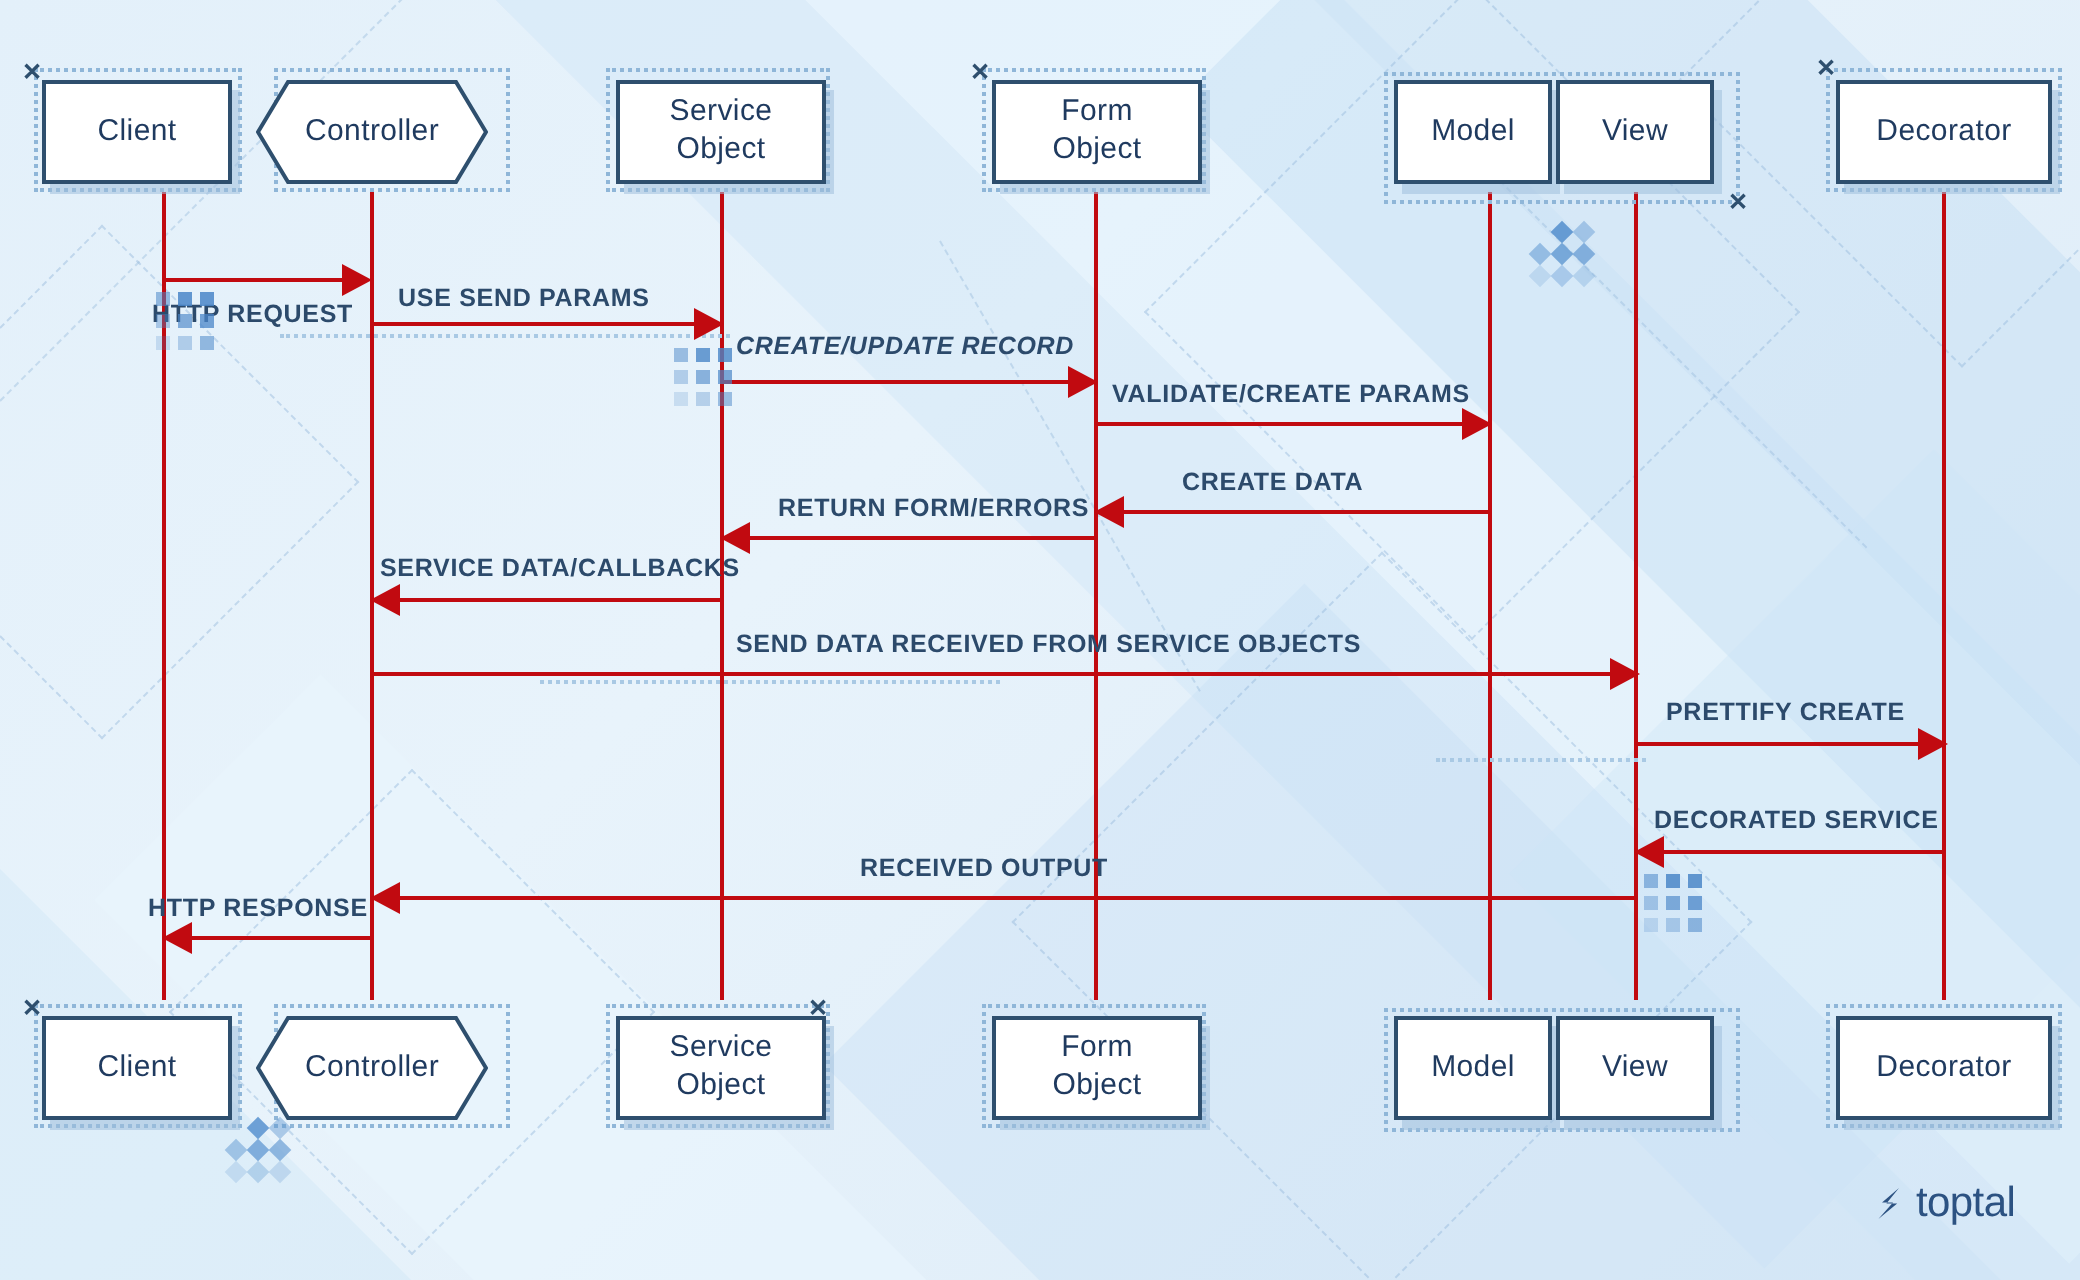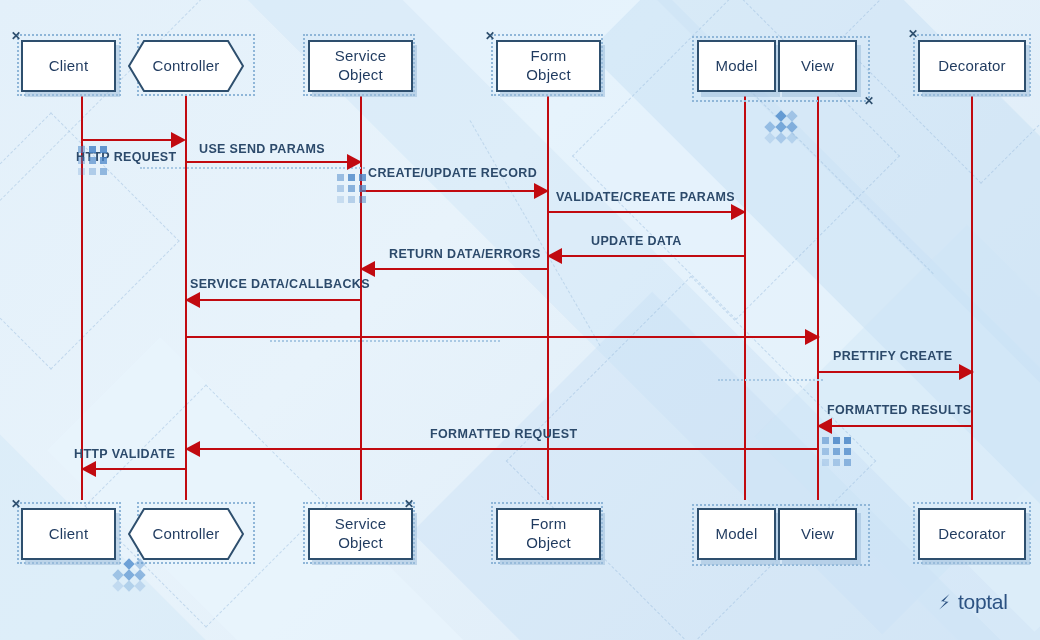--- a/index.html
+++ b/index.html
@@ -237,56 +237,57 @@
   </div>
 
   <span class="msg-label" style="left:76px; top:118px;margin-top:32px;">HTTP REQUEST</span>
   <div class="msg-line" style="left:81px; top:139px; width:90px;"></div>
   <div class="arrow-head right" style="left:171px; top:132px;"></div>
 
   <span class="msg-label" style="left:199px; top:142px;">USE SEND PARAMS</span>
   <div class="msg-line" style="left:185px; top:161px; width:162px;"></div>
   <div class="arrow-head right" style="left:347px; top:154px;"></div>
 
-  <span class="msg-label" style="left:368px; top:166px;">CREATE/UPDATE RECORD</span>
+  <span class="msg-label" style="left:368px; top:166px;font-style:italic;">CREATE/UPDATE RECORD</span>
   <div class="msg-line" style="left:360px; top:190px; width:174px;"></div>
   <div class="arrow-head right" style="left:534px; top:183px;"></div>
 
   <span class="msg-label" style="left:556px; top:190px;">VALIDATE/CREATE PARAMS</span>
   <div class="msg-line" style="left:547px; top:211px; width:184px;"></div>
   <div class="arrow-head right" style="left:731px; top:204px;"></div>
 
-  <span class="msg-label" style="left:591px; top:234px;">UPDATE DATA</span>
+  <span class="msg-label" style="left:591px; top:234px;">CREATE DATA</span>
   <div class="msg-line" style="left:561px; top:255px; width:185px;"></div>
   <div class="arrow-head left" style="left:547px; top:248px;"></div>
 
-  <span class="msg-label" style="left:389px; top:247px;">RETURN DATA/ERRORS</span>
+  <span class="msg-label" style="left:389px; top:247px;">RETURN FORM/ERRORS</span>
   <div class="msg-line" style="left:374px; top:268px; width:175px;"></div>
   <div class="arrow-head left" style="left:360px; top:261px;"></div>
 
   <span class="msg-label" style="left:190px; top:277px;">SERVICE DATA/CALLBACKS</span>
   <div class="msg-line" style="left:199px; top:299px; width:162px;"></div>
   <div class="arrow-head left" style="left:185px; top:292px;"></div>
 
+  <span class="msg-label" style="left:368px; top:315px;">SEND DATA RECEIVED FROM SERVICE OBJECTS</span>
   <div class="msg-line" style="left:185px; top:336px; width:620px;"></div>
   <div class="arrow-head right" style="left:805px; top:329px;"></div>
 
   <span class="msg-label" style="left:833px; top:349px;">PRETTIFY CREATE</span>
   <div class="msg-line" style="left:817px; top:371px; width:142px;"></div>
   <div class="arrow-head right" style="left:959px; top:364px;"></div>
 
-  <span class="msg-label" style="left:827px; top:403px;">FORMATTED RESULTS</span>
+  <span class="msg-label" style="left:827px; top:403px;">DECORATED SERVICE</span>
   <div class="msg-line" style="left:831px; top:425px; width:141px;"></div>
   <div class="arrow-head left" style="left:817px; top:418px;"></div>
 
-  <span class="msg-label" style="left:430px; top:427px;">FORMATTED REQUEST</span>
+  <span class="msg-label" style="left:430px; top:427px;">RECEIVED OUTPUT</span>
   <div class="msg-line" style="left:199px; top:448px; width:620px;"></div>
   <div class="arrow-head left" style="left:185px; top:441px;"></div>
 
-  <span class="msg-label" style="left:74px; top:447px;">HTTP VALIDATE</span>
+  <span class="msg-label" style="left:74px; top:447px;">HTTP RESPONSE</span>
   <div class="msg-line" style="left:95px; top:468px; width:90px;"></div>
   <div class="arrow-head left" style="left:81px; top:461px;"></div>
 
   <div class="dotgrid" style="left:78px; top:146px; width:32px; height:32px;">
     <i style="left:0;  top:0;  opacity:.55;"></i>
       <i style="left:11px; top:0;  opacity:.85;"></i>
       <i style="left:22px; top:0;  opacity:.85;"></i>
     <i style="left:0;  top:11px; opacity:.40;"></i>
       <i style="left:11px; top:11px; opacity:.65;"></i>
       <i style="left:22px; top:11px; opacity:.75;"></i>

